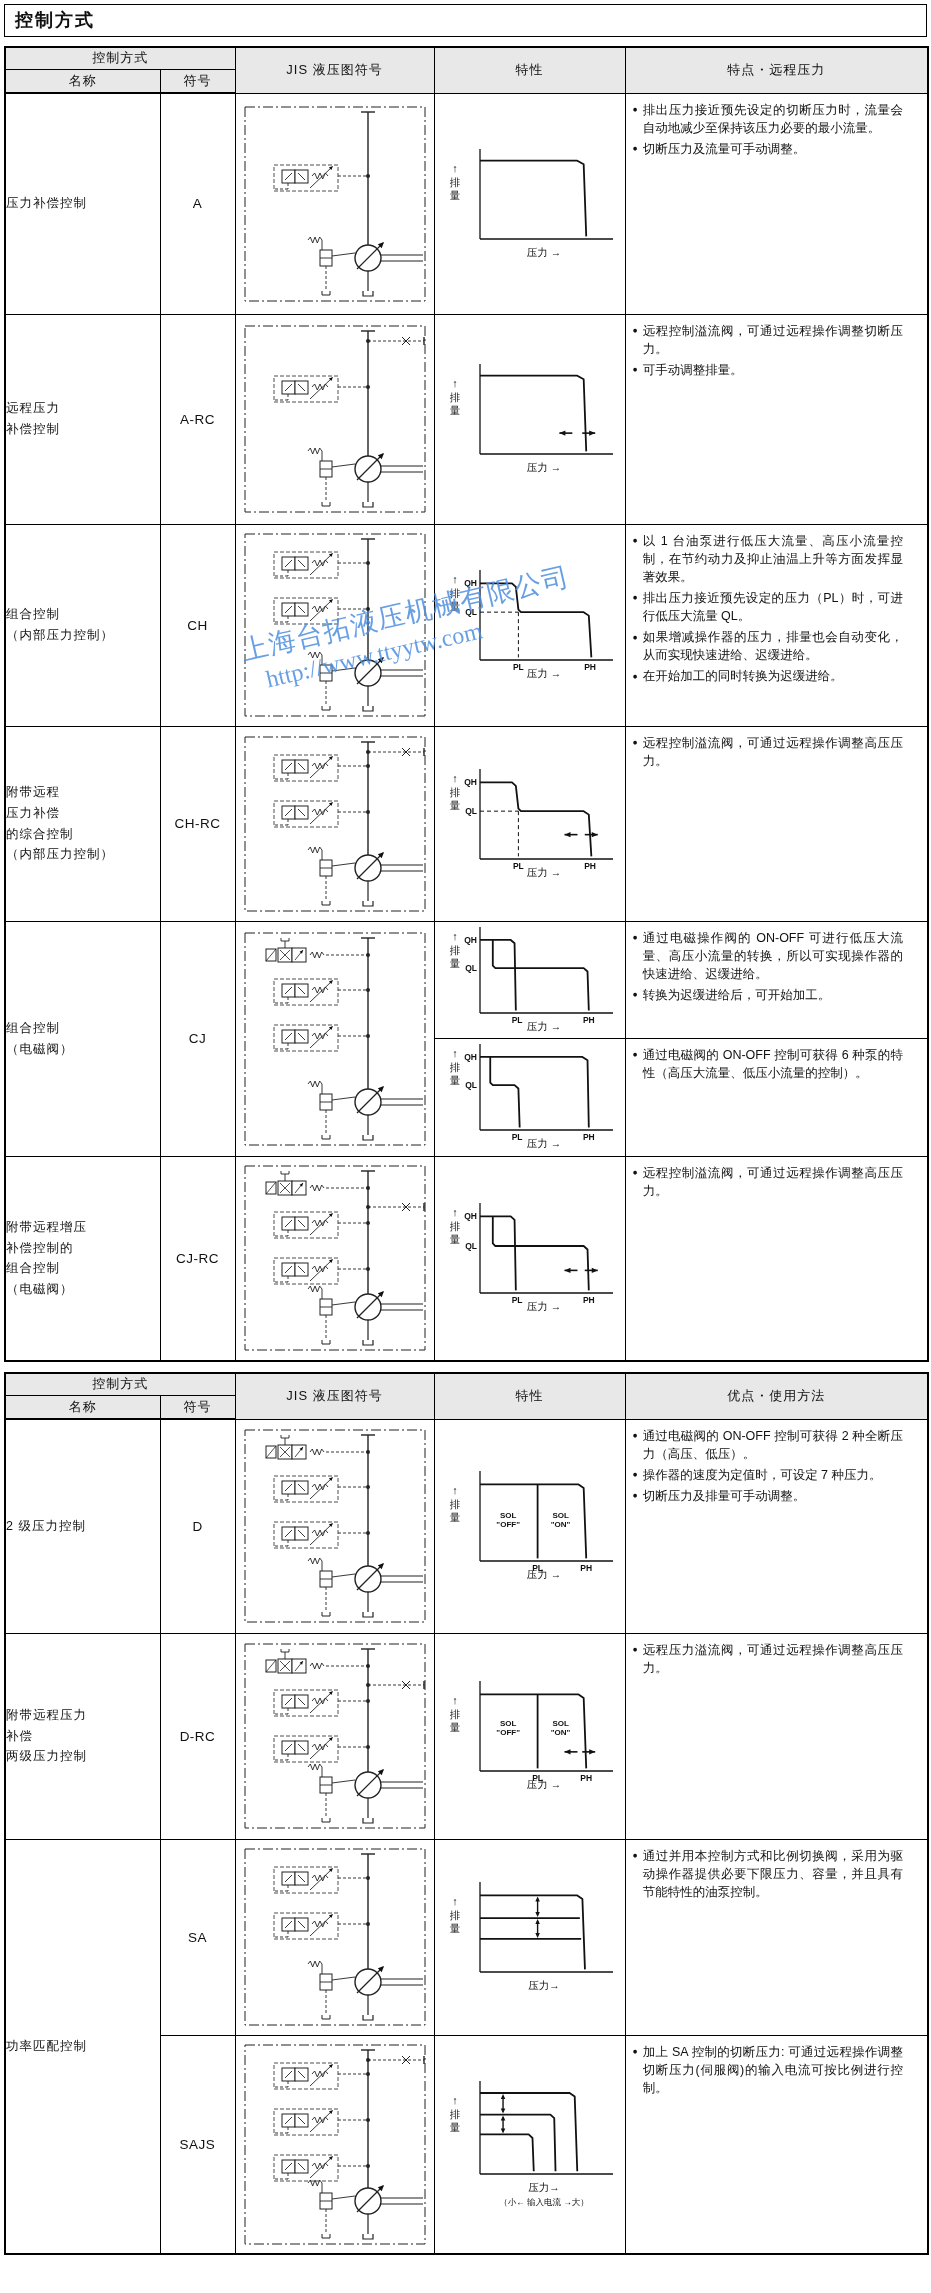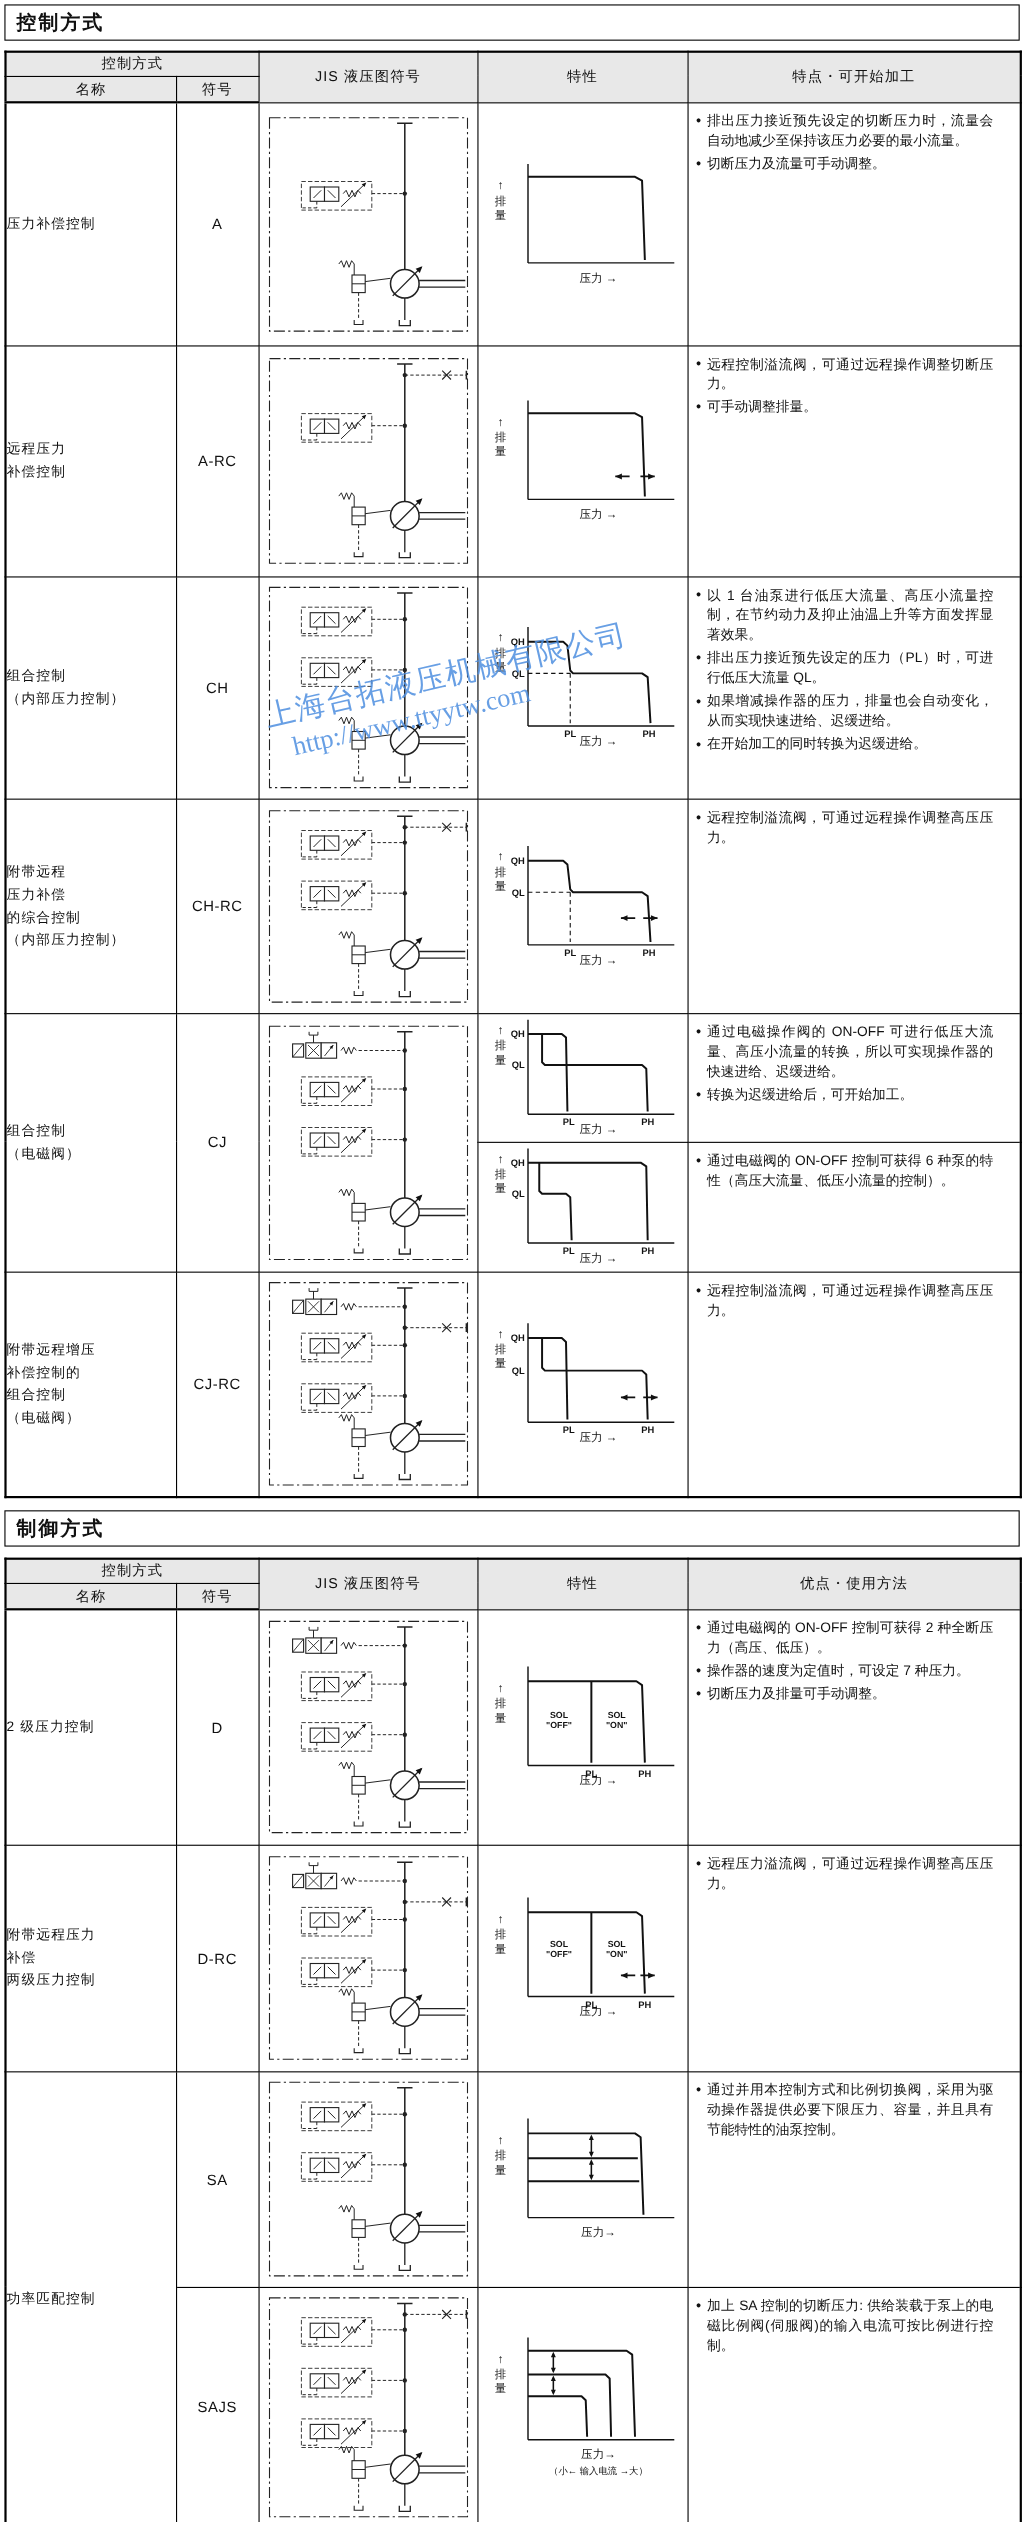--- a/index.html
+++ b/index.html
@@ -64,21 +64,21 @@
         <col class="c-sym">
         <col class="c-jis">
         <col class="c-chr">
         <col class="c-feat">
       </colgroup>
     <thead>
       <tr class="hr1">
         <th colspan="2">控制方式</th>
         <th rowspan="2">JIS 液压图符号</th>
         <th rowspan="2">特性</th>
-        <th rowspan="2">特点・可开始加工</th>
+        <th rowspan="2">特点・远程压力</th>
       </tr>
       <tr class="hr2">
         <th>名称</th>
         <th>符号</th>
       </tr>
     </thead>
     <tbody>
       <tr style="height:221px">
         <td class="name">压力补偿控制</td>
         <td class="sym">A</td>
@@ -564,21 +564,20 @@
           </td>
         <td class="feat">
             <div class="bullets">
           <div class="bullet">远程控制溢流阀，可通过远程操作调整高压压力。</div>
         </div>
           </td>
       </tr>
     </tbody>
   </table>
 
-  <div class="sec-title t2-title">制御方式</div>
 
   <table class="t2">
     <colgroup>
         <col class="c-name">
         <col class="c-sym">
         <col class="c-jis">
         <col class="c-chr">
         <col class="c-feat">
       </colgroup>
     <thead>
@@ -933,21 +932,21 @@
               <line x1="59.04" y1="18" x2="59.04" y2="33.6" stroke="#111" stroke-width="1.4"></line>
               <polygon points="59.04,16 61.29,21 56.79,21" fill="#111"></polygon>
               <polygon points="59.04,35.6 56.79,30.6 61.29,30.6" fill="#111"></polygon>
               <line x1="59.04" y1="39.6" x2="59.04" y2="53.400000000000006" stroke="#111" stroke-width="1.4"></line>
               <polygon points="59.04,37.6 61.29,42.6 56.79,42.6" fill="#111"></polygon>
               <polygon points="59.04,55.400000000000006 56.79,50.400000000000006 61.29,50.400000000000006" fill="#111"></polygon>
             </svg>
           </td>
         <td class="feat">
             <div class="bullets">
-          <div class="bullet">加上 SA 控制的切断压力: 供给装载于泵上的电磁比例阀(伺服阀)的输入电流可按比例进行控制。</div>
+          <div class="bullet">加上 SA 控制的切断压力: 可通过远程操作调整切断压力(伺服阀)的输入电流可按比例进行控制。</div>
         </div>
           </td>
       </tr>
     </tbody>
   </table>
 </div>
 
 <div class="watermark">
   <div class="wl1">上海台拓液压机械有限公司</div>
   <div class="wl2">http://www.ttyytw.com</div>

